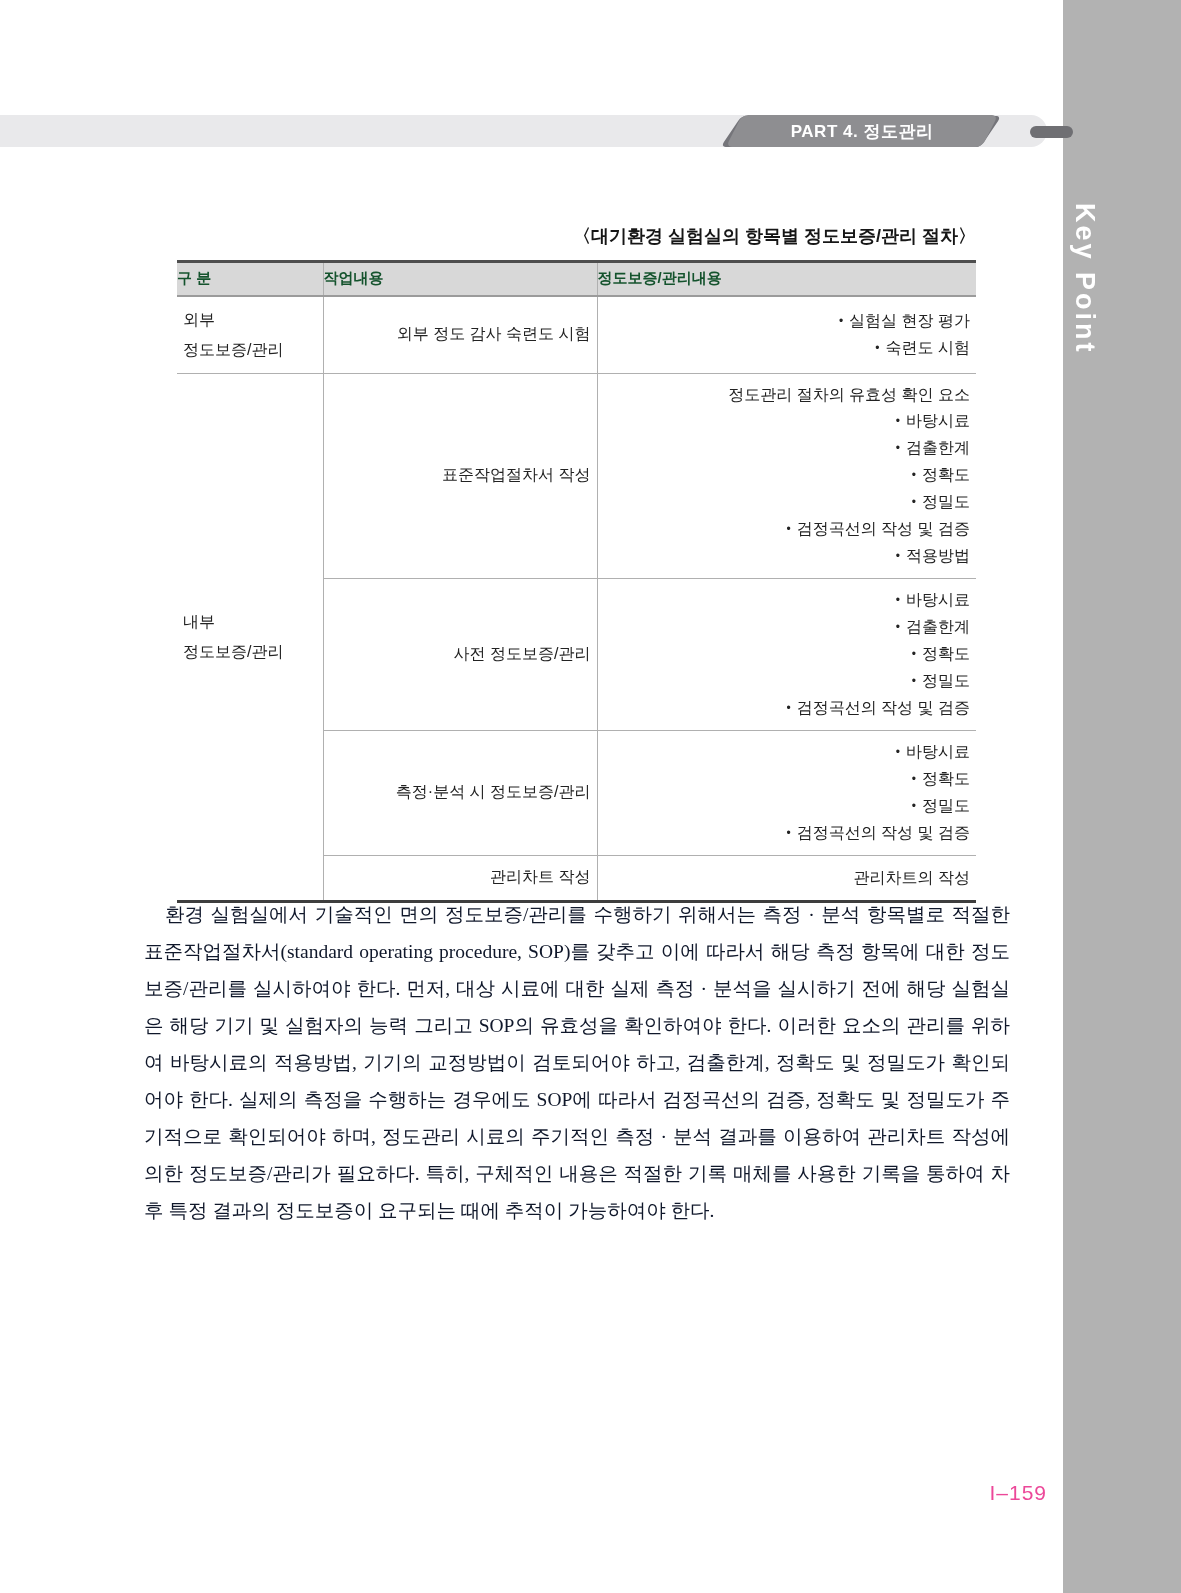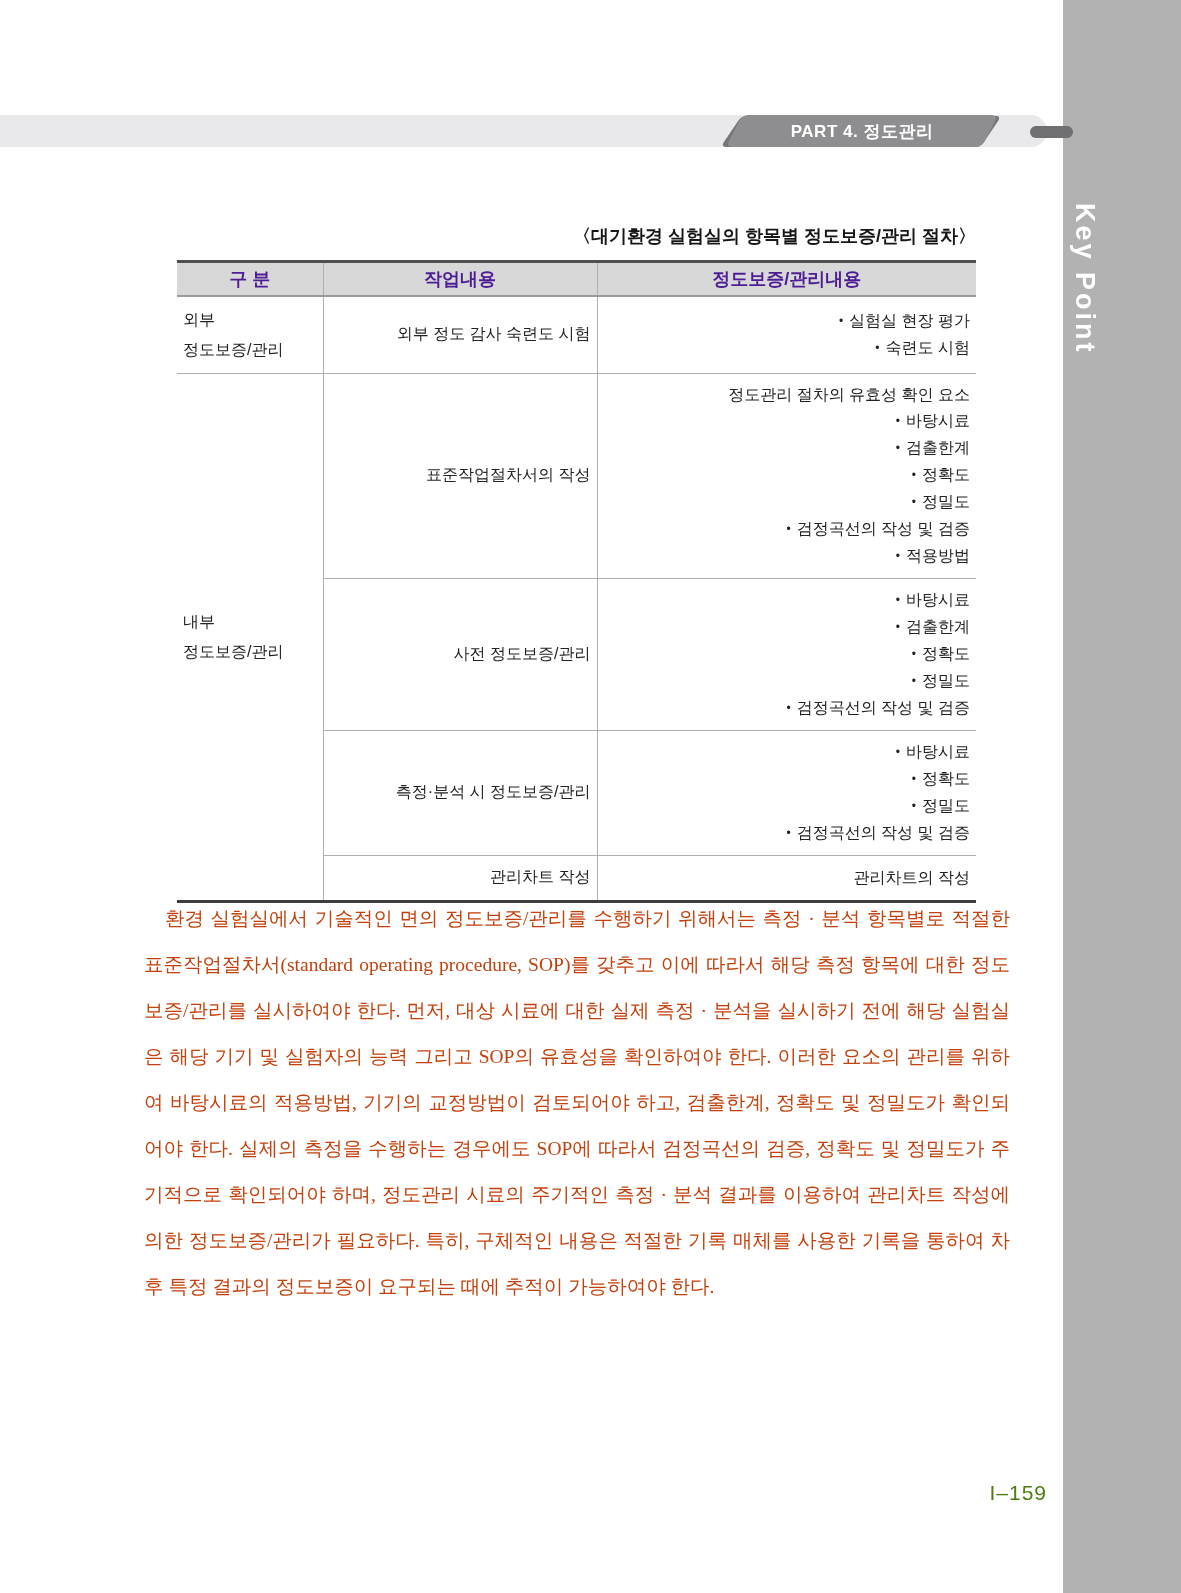--- a/index.html
+++ b/index.html
@@ -51,48 +51,48 @@
   table.qc-table {
     position:absolute; left:177px; top:260px; width:799px;
     border-collapse:collapse; table-layout:fixed;
     font-size:16px; color:#222222;
     border-top:3px solid #4e4e4e; border-bottom:3px solid #3e3e3e;
   }
   .qc-table col.c1 { width:146px; }
   .qc-table col.c2 { width:274px; }
   .qc-table col.c3 { width:379px; }
   .qc-table th {
-    background:#d8d8d8; height:34px; font-weight:bold; font-size:18px;
-    border-bottom:2px solid #9b9b9b; text-align:center; color:#4c1d95;
+    background:#d8d8d8; height:34px; font-weight:bold; font-size:15px;
+    border-bottom:2px solid #9b9b9b; text-align:left; color:#14532d;
   }
   .qc-table td {
     border-top:1.5px solid #b0b0b0; vertical-align:middle; padding:8px 6px;
   }
   .qc-table th + th, .qc-table td.v { border-left:1.5px solid #b0b0b0; }
   td.group { text-align:left; white-space:pre-line; line-height:30px; }
   td.work  { text-align:right; }
   td.content { text-align:right; padding-left:12px; }
   .note-line, .bullet-line, .plain-line { line-height:26px; }
   .bullet-line { padding-left:14px; text-indent:-14px; }
   .bullet-line::before { content:"•"; font-size:12px; margin-right:6px; position:relative; top:-1px; }
   tr.r1 td { height:64px; }
   tr.r5 td { height:46px; }
 
   
   .body-text {
     position:absolute; left:144px; top:896px; width:866px;
     font-family:"Liberation Serif","DejaVu Serif",serif;
-    font-size:19.5px; line-height:46px; text-align:justify; color:#c2410c;
+    font-size:19.5px; line-height:37px; text-align:justify; color:#0f172a;
   }
   .body-text p { text-indent:21px; }
 
   
   .page-number {
     position:absolute; left:860px; top:1481px; width:187px;
-    text-align:right; font-size:21px; color:#4d7c0f; letter-spacing:1px;
+    text-align:right; font-size:21px; color:#ec4899; letter-spacing:1px;
   }
 </style>
 </head>
 <body>
 
 <div class="page">
 
   <div class="header-band"></div>
   <div class="ribbon-back"></div>
   <div class="ribbon">
@@ -125,21 +125,21 @@
 정도보증/관리</td>
         <td class="work v">외부 정도 감사 숙련도 시험</td>
         <td class="content v">
           <div class="bullet-line">실험실 현장 평가</div>
           <div class="bullet-line">숙련도 시험</div>
         </td>
       </tr>
       <tr class="r2">
         <td class="group" rowspan="4">내부
 정도보증/관리</td>
-        <td class="work v">표준작업절차서의 작성</td>
+        <td class="work v">표준작업절차서 작성</td>
         <td class="content v">
           <div class="note-line">정도관리 절차의 유효성 확인 요소</div>
           <div class="bullet-line">바탕시료</div>
           <div class="bullet-line">검출한계</div>
           <div class="bullet-line">정확도</div>
           <div class="bullet-line">정밀도</div>
           <div class="bullet-line">검정곡선의 작성 및 검증</div>
           <div class="bullet-line">적용방법</div>
         </td>
       </tr>

